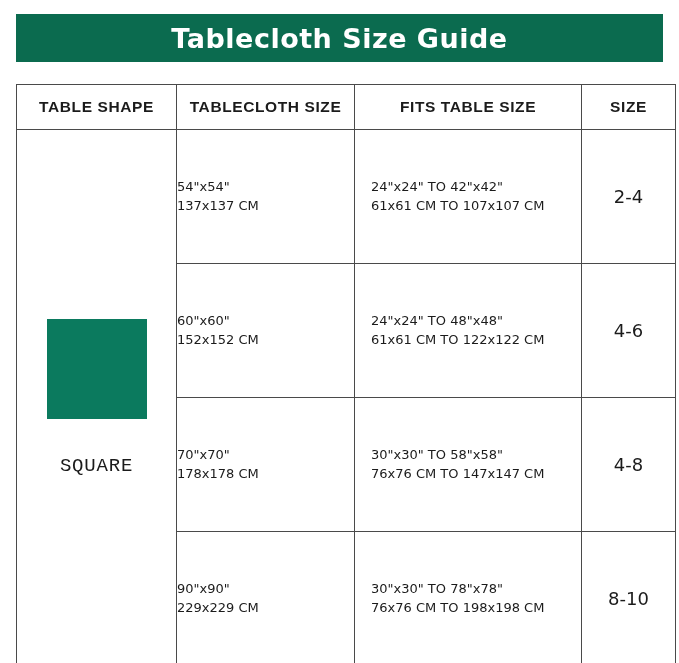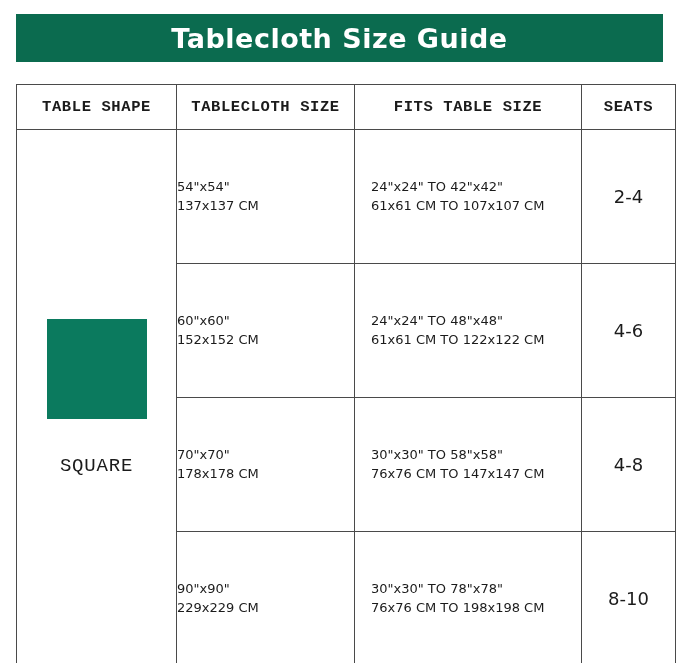--- a/index.html
+++ b/index.html
@@ -45,21 +45,21 @@
     padding: 0;
     vertical-align: middle;
   }
   .hdr {
     height: 44px;
     text-align: center;
     font-size: 15.5px;
     font-weight: bold;
     color: #1b1b1b;
     letter-spacing: 0.6px;
-    font-family: Liberation Mono, monospace;
+    font-family: Liberation Sans, sans-serif;
   }
   .col-shape { width: 160px; }
   .col-size  { width: 178px; }
   .col-fits  { width: 227px; }
   .col-seats { width: 94px; }
 
   .shape-cell {
     text-align: center;
     vertical-align: middle;
   }
@@ -106,21 +106,21 @@
       <col class="col-shape">
       <col class="col-size">
       <col class="col-fits">
       <col class="col-seats">
     </colgroup>
     <thead>
       <tr>
         <th class="hdr">TABLE SHAPE</th>
         <th class="hdr">TABLECLOTH SIZE</th>
         <th class="hdr">FITS TABLE SIZE</th>
-        <th class="hdr">SEATS</th>
+        <th class="hdr">SIZE</th>
       </tr>
     </thead>
     <tbody>
       <tr>
         <td class="shape-cell" rowspan="4">
           <div class="swatch" style="background: rgb(11, 122, 94);"></div>
           <div class="shape-label">SQUARE</div>
         </td>
         <td class="row-cell">54"x54"
 137x137 CM</td>

